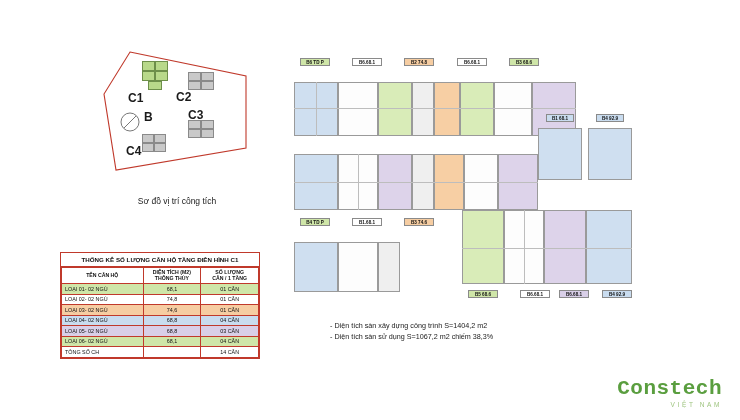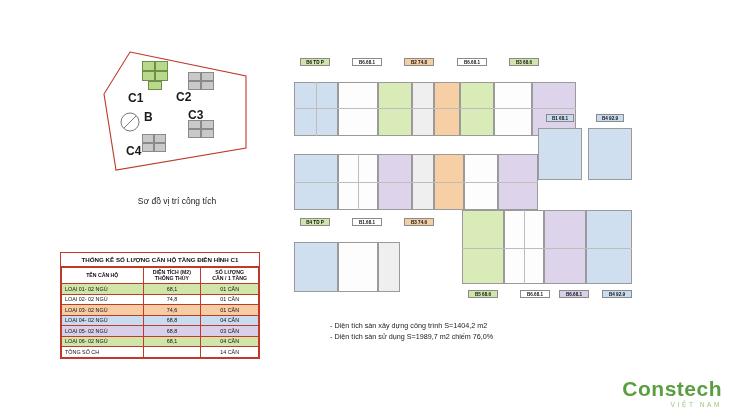--- a/index.html
+++ b/index.html
@@ -179,21 +179,21 @@
     right: 18px;
     bottom: 12px;
     text-align: right;
   }
   .logo-main {
     font-size: 21px;
     font-weight: bold;
     color: #5a9e3f;
     letter-spacing: .5px;
     line-height: 1;
-    font-family: Liberation Sans, sans-serif;
+    font-family: Liberation Mono, monospace;
   }
   .logo-sub {
     font-size: 6.5px;
     color: #9ec47f;
     letter-spacing: 2.6px;
     margin-top: 2px;
   }
 </style>
 </head>
 <body>
@@ -335,21 +335,21 @@
     <div class="unit-tag t-white" style="left:76px;  top:160px; width:30px;">B1.68.1</div>
     <div class="unit-tag t-orange" style="left:128px; top:160px; width:30px;">B3 74.6</div>
     <div class="unit-tag t-green" style="left:192px; top:232px; width:30px;">B5 68.6</div>
     <div class="unit-tag t-white" style="left:244px; top:232px; width:30px;">B6.68.1</div>
     <div class="unit-tag t-purple" style="left:283px; top:232px; width:30px;">B6.68.1</div>
     <div class="unit-tag t-blue" style="left:326px; top:232px; width:30px;">B4 92.9</div>
   </div>
 
   <div class="notes">
     <div>- Diện tích sàn xây dựng công trình S=1404,2 m2</div>
-    <div>- Diện tích sàn sử dụng S=1989,7 m2 chiếm 76,0%</div>
+    <div>- Diện tích sàn sử dụng S=1067,2 m2 chiếm 38,3%</div>
   </div>
 
 
   <div class="logo">
     <div class="logo-main">Constech</div>
     <div class="logo-sub">VIỆT NAM</div>
   </div>
 
 </div>
 

